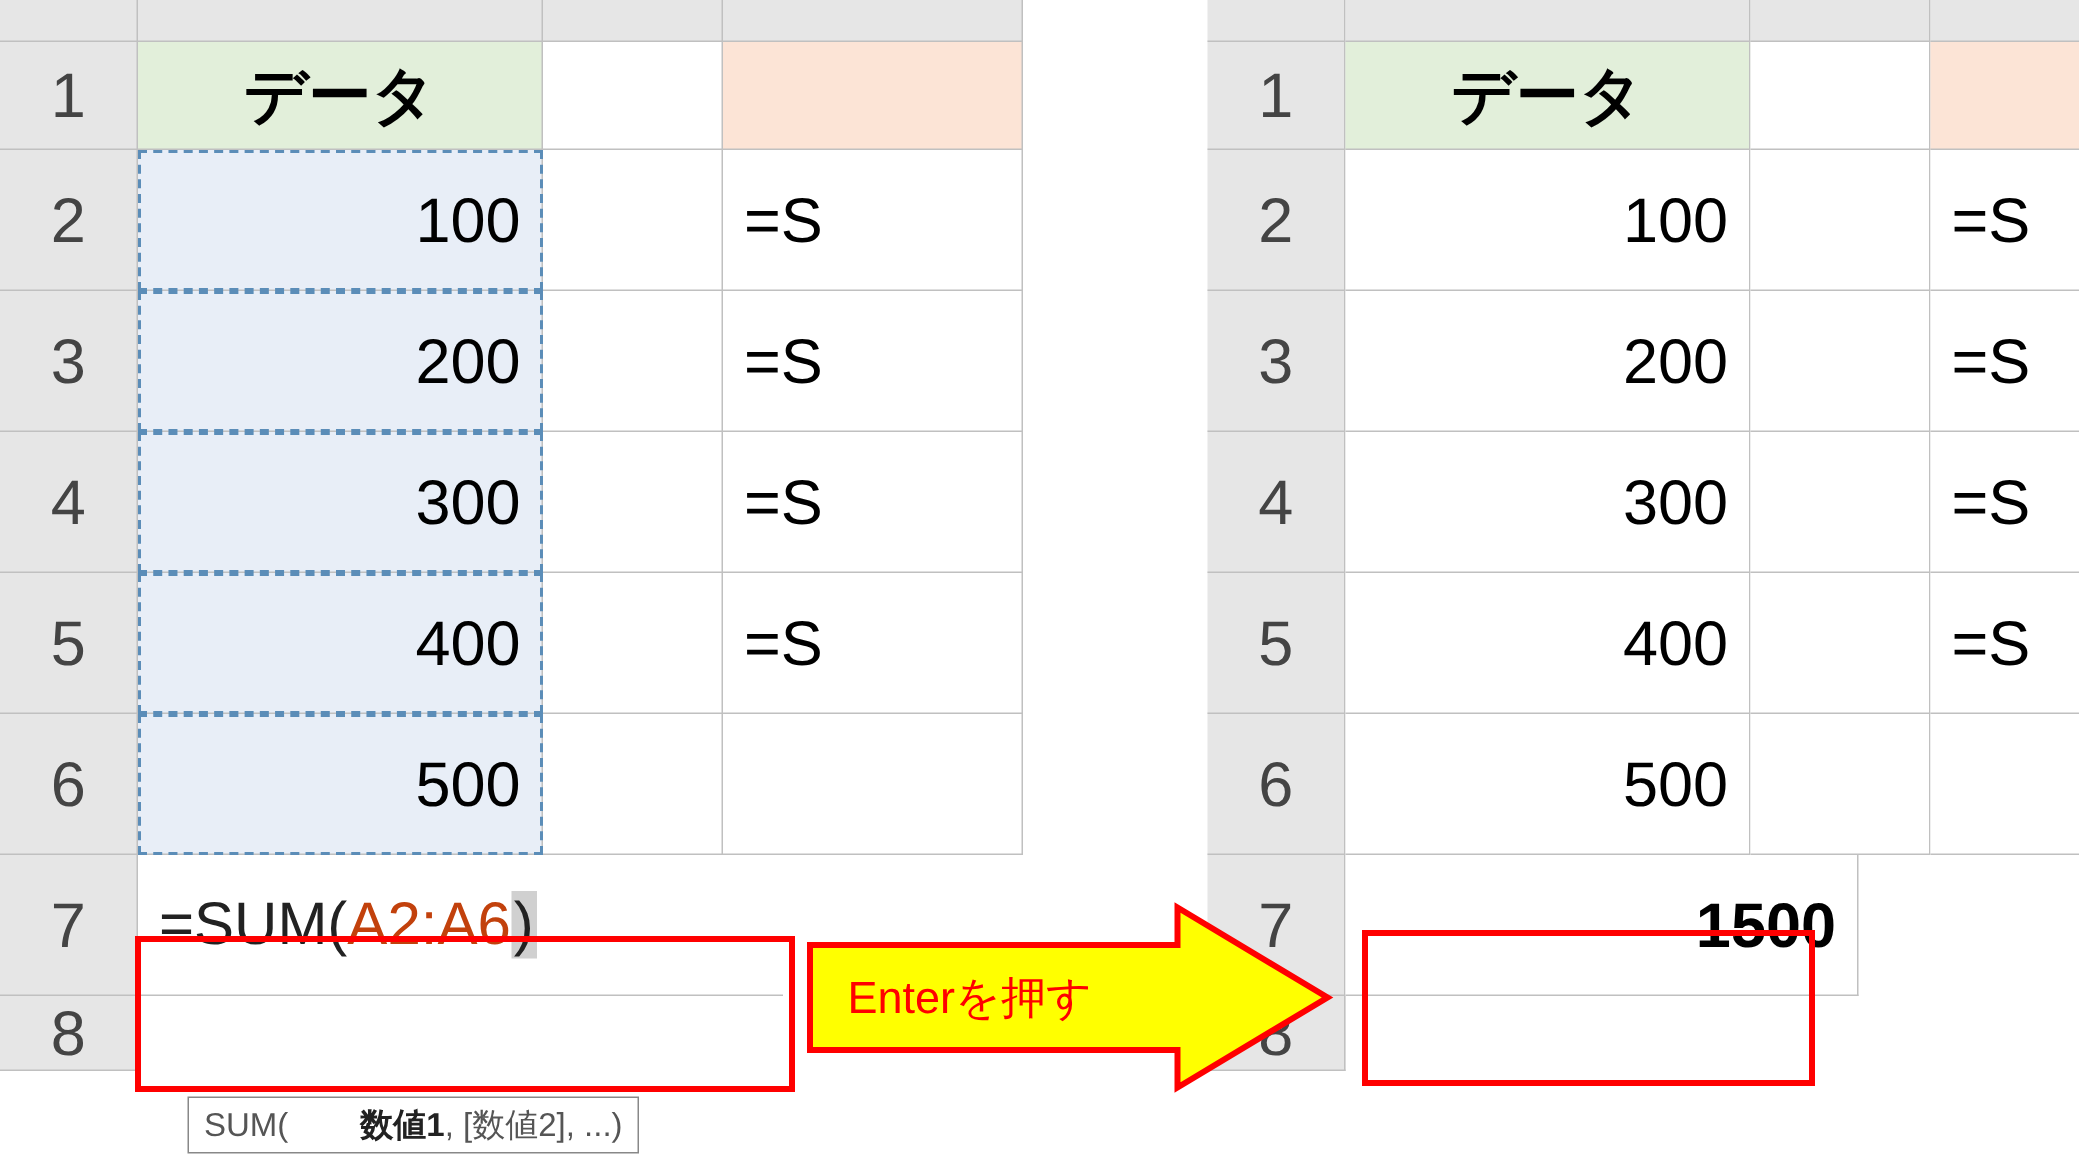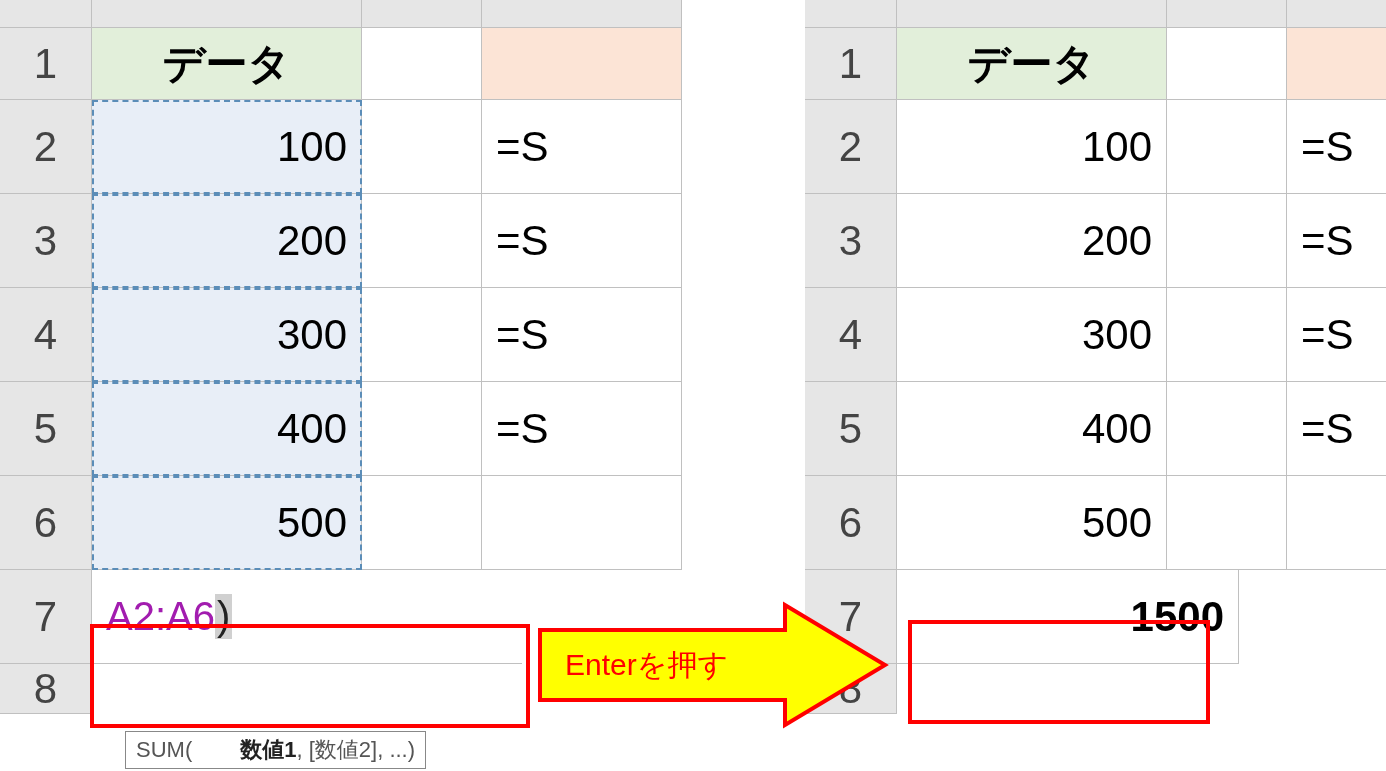--- a/index.html
+++ b/index.html
@@ -119,21 +119,21 @@
       z-index: 10;
     }
     
     .formula-cell {
       justify-content: flex-start;
       font-size: 40px;
       background: #fff;
       position: relative;
     }
     .formula-text { color: #222; font-family: Arial, sans-serif;}
-    .formula-range { color: #a21caf; }
+    .formula-range { color: #c2410c; }
     .sel-hl {
       background: #d0d0d0;
       padding: 0 2px;
     }
     
     .tooltip {
       position: absolute;
       left: 125px;
       top: 731px;
       background: #fff;
@@ -221,20 +221,21 @@
         <div class="cell narrow"></div>
         <div class="cell wide">=S</div>
       </div>
       <div class="cell-row">
         <div class="cell sel-range dashed">500</div>
         <div class="cell narrow"></div>
         <div class="cell wide"></div>
       </div>
       <div class="cell-row">
         <div class="cell formula-cell" style="width:430px;border-right:none;">
+          <span class="formula-text">=SUM(</span>
             <span class="formula-range">A2:A6</span>
             <span class="formula-text sel-hl">)</span>
         </div>
       </div>
     </div>
   </div>
   <div class="red-box" style="left:90px;top:624px;width:440px;height:104px;"></div>
 </div>
 
 <div class="tooltip">

